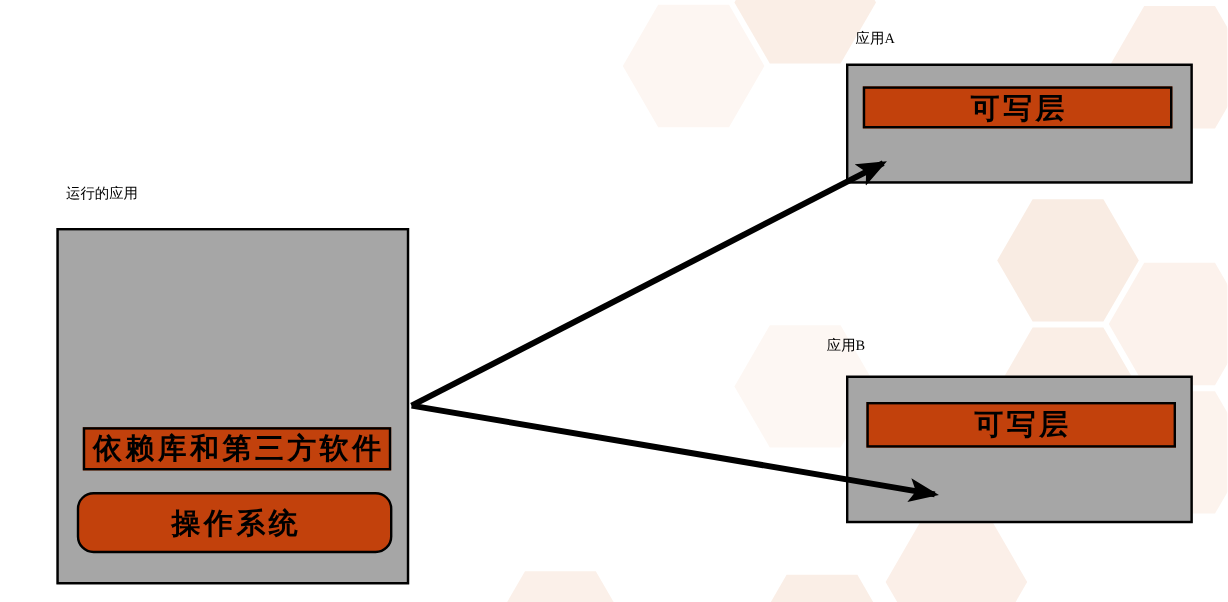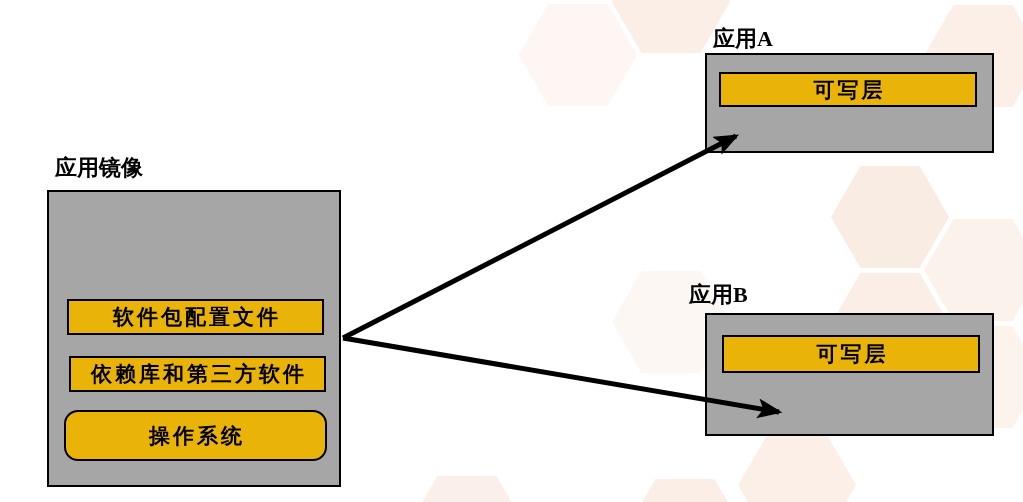--- a/index.html
+++ b/index.html
@@ -7,41 +7,41 @@
     position:relative;
     width:1023px;height:502px;
     overflow:hidden;
     background:#ffffff;
     font-family:"Liberation Serif","DejaVu Serif",serif;
     color:#000;
   }
   #hex-bg{position:absolute;left:0;top:0;z-index:0;}
   .group-label{
     position:absolute;
-    font-size:22px;
-    font-weight:bold;
+    font-size:12px;
+    font-weight:normal;
     z-index:2;
     white-space:nowrap;
   }
   .outer-box{
     position:absolute;
     background:#a6a6a6;
     border:2px solid #000;
     box-sizing:border-box;
     z-index:2;
   }
   .layer-box{
     position:absolute;
-    background:#eab308;
+    background:#c2410c;
     border:2px solid #000;
     box-sizing:border-box;
     display:flex;
     align-items:center;
     justify-content:center;
-    font-size:21px;
+    font-size:24px;
     font-weight:bold;
     letter-spacing:3px;
     text-indent:3px;
     white-space:nowrap;
     z-index:3;
   }
   #arrows{position:absolute;left:0;top:0;z-index:4;pointer-events:none;}
 </style>
 </head>
 <body>
@@ -55,25 +55,24 @@
       <polygon points="831,217 860.5,166 919.5,166 949,217 919.5,268 860.5,268" fill="#f9ece3"></polygon>
       <polygon points="924,270 953.5,219 1012.5,219 1042,270 1012.5,321 953.5,321" fill="#fcf2ec"></polygon>
       <polygon points="831,324 860.5,273 919.5,273 949,324 919.5,375 860.5,375" fill="#faeee6"></polygon>
       <polygon points="612,322 641.5,271 700.5,271 730,322 700.5,373 641.5,373" fill="#fdf7f3"></polygon>
       <polygon points="924,377 953.5,326 1012.5,326 1042,377 1012.5,428 953.5,428" fill="#fcf3ed"></polygon>
       <polygon points="408,527 437.5,476 496.5,476 526,527 496.5,578 437.5,578" fill="#fbf0e9"></polygon>
       <polygon points="626,530 655.5,479 714.5,479 744,530 714.5,581 655.5,581" fill="#faeee6"></polygon>
       <polygon points="738,485 767.5,434 826.5,434 856,485 826.5,536 767.5,536" fill="#fbefe8"></polygon>
     </svg>
 
-  <div class="group-label" style="left:55px;top:153px;">应用镜像</div>
+  <div class="group-label" style="left:55px;top:153px;">运行的应用</div>
 
   <div class="outer-box" style="left:47px;top:190px;width:294px;height:297px;"></div>
 
-  <div class="layer-box" style="left:67px;top:299px;width:257px;height:36px;">软件包配置文件</div>
   <div class="layer-box" style="left:69px;top:356px;width:257px;height:36px;text-align:right;">依赖库和第三方软件</div>
   <div class="layer-box" style="left:64px;top:410px;width:263px;height:51px;border-radius:14px;">操作系统</div>
 
   <div class="group-label" style="left:713px;top:24px;">应用A</div>
 
   <div class="outer-box" style="left:705px;top:53px;width:289px;height:100px;"></div>
 
   <div class="layer-box" style="left:719px;top:72px;width:258px;height:35px;">可写层</div>
 
   <div class="group-label" style="left:689px;top:280px;">应用B</div>

